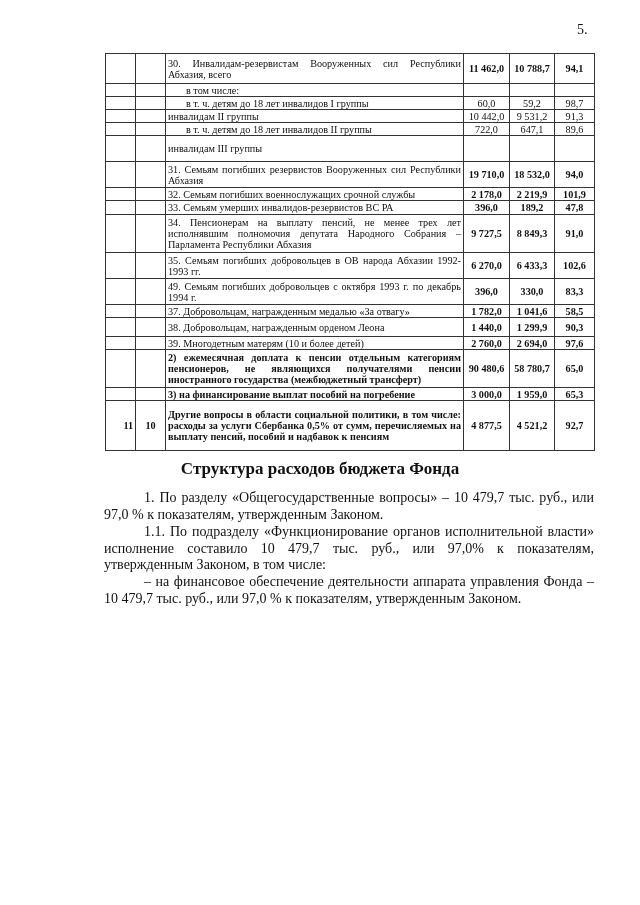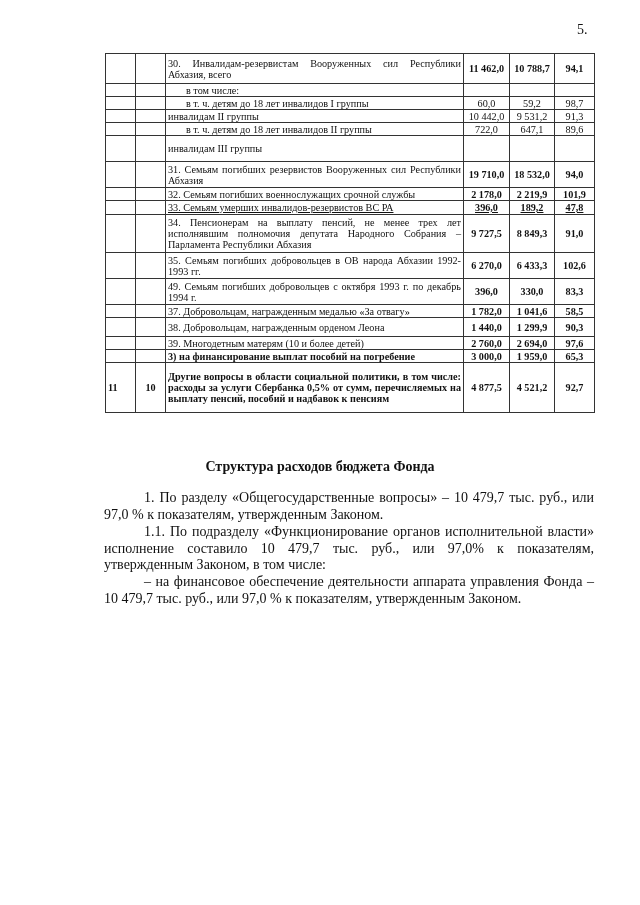--- a/index.html
+++ b/index.html
@@ -2,29 +2,29 @@
 <html><head>
 <meta charset="utf-8">
 <style>
   html, body { margin:0; padding:0; background:#ffffff; }
   body { width:640px; height:905px; position:relative; overflow:hidden;
          font-family:"Liberation Serif", "DejaVu Serif", serif; color:#111; }
   .page-num { position:absolute; left:577px; top:22px; font-size:14px; }
   table.budget { position:absolute; left:105px; top:53px; width:489px;
                  border-collapse:collapse; table-layout:fixed; font-size:10.2px; line-height:11px; }
   table.budget td { border:1px solid #333; padding:0 2px; vertical-align:middle; }
-  td.c1 { width:26px; text-align:left; }
+  td.c1 { width:26px; text-align:right; }
   td.c2 { width:26px; text-align:center; }
   td.desc { text-align:justify; text-align-last:left; }
   td.num { text-align:center; }
   td.pct { text-align:center; }
   .b { font-weight:bold; }
   .indent { padding-left:20px !important; }
   .heading { position:absolute; left:0; width:640px; top:459px; text-align:center;
-             font-weight:bold; font-size:14px; }
+             font-weight:bold; font-size:17px; }
   .para { position:absolute; left:104px; width:490px; font-size:14px; line-height:16.5px;
           text-align:justify; }
   .para .ind { display:inline-block; width:40px; }
 </style>
 </head>
 <body>
 
 <div class="page-num">5.</div>
 
 <table class="budget">
@@ -94,21 +94,21 @@
         <td class="pct b">94,0</td>
       </tr>
       <tr style="height: 13px;">
         <td class="c1"></td>
         <td class="c2"></td>
         <td class="desc">32. Семьям погибших военнослужащих срочной службы</td>
         <td class="num b">2 178,0</td>
         <td class="num b">2 219,9</td>
         <td class="pct b">101,9</td>
       </tr>
-      <tr style="height: 14px; text-decoration: underline;">
+      <tr style="height: 14px;">
         <td class="c1"></td>
         <td class="c2"></td>
         <td class="desc">33. Семьям умерших инвалидов-резервистов ВС РА</td>
         <td class="num b">396,0</td>
         <td class="num b">189,2</td>
         <td class="pct b">47,8</td>
       </tr>
       <tr style="height: 38px;">
         <td class="c1"></td>
         <td class="c2"></td>
@@ -150,20 +150,28 @@
         <td class="pct b">90,3</td>
       </tr>
       <tr style="height: 13px;">
         <td class="c1"></td>
         <td class="c2"></td>
         <td class="desc">39. Многодетным матерям (10 и более детей)</td>
         <td class="num b">2 760,0</td>
         <td class="num b">2 694,0</td>
         <td class="pct b">97,6</td>
       </tr>
+      <tr style="height: 38px;">
+        <td class="c1 b"></td>
+        <td class="c2 b"></td>
+        <td class="desc b">2) ежемесячная доплата к пенсии отдельным категориям пенсионеров, не являющихся получателями пенсии иностранного государства (межбюджетный трансферт)</td>
+        <td class="num b">90 480,6</td>
+        <td class="num b">58 780,7</td>
+        <td class="pct b">65,0</td>
+      </tr>
       <tr style="height: 13px;">
         <td class="c1 b"></td>
         <td class="c2 b"></td>
         <td class="desc b">3) на финансирование выплат пособий на погребение</td>
         <td class="num b">3 000,0</td>
         <td class="num b">1 959,0</td>
         <td class="pct b">65,3</td>
       </tr>
       <tr style="height: 50px;">
         <td class="c1 b">11</td>

